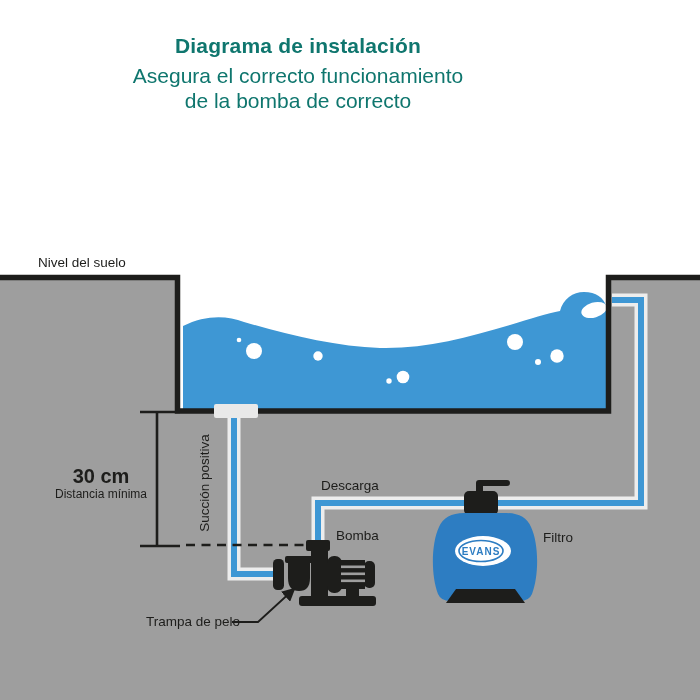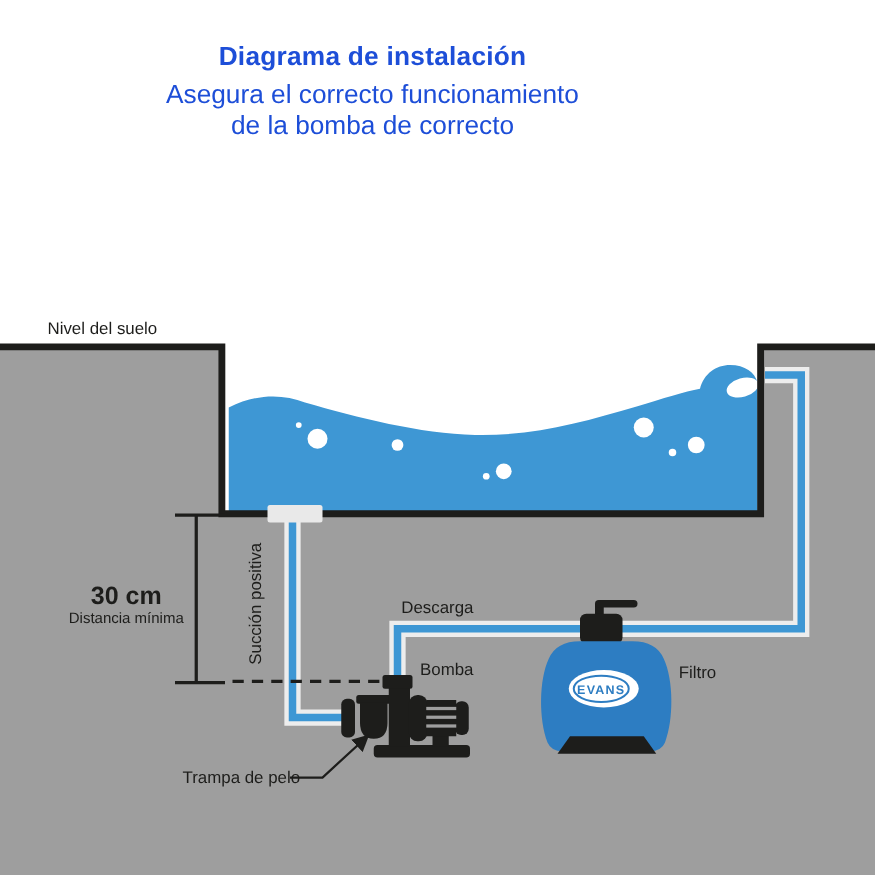--- a/index.html
+++ b/index.html
@@ -1,20 +1,20 @@
 <!DOCTYPE html>
 <html><head>
 <meta charset="utf-8">
 <style>
   html,body{margin:0;padding:0;background:#ffffff;}
   #stage{
     position:relative;width:700px;height:700px;overflow:hidden;
     background:#ffffff;font-family:"Liberation Sans",sans-serif;
   }
-  .header{position:absolute;top:34px;left:0;width:596px;text-align:center;color:#1d4ed8;}
+  .header{position:absolute;top:34px;left:0;width:596px;text-align:center;color:#0f766e;}
   .title{font-size:21px;font-weight:bold;letter-spacing:.2px;margin:0 0 5px 0;}
   .subtitle{font-size:21px;font-weight:400;line-height:25px;margin:0;}
   svg{position:absolute;top:0;left:0;}
   .lbl{font-family:"Liberation Sans",sans-serif;font-size:13.5px;fill:#1d1d1b;}
   .lbl-bold{font-family:"Liberation Sans",sans-serif;font-size:20px;font-weight:bold;fill:#1d1d1b;}
   .lbl-small{font-family:"Liberation Sans",sans-serif;font-size:12px;fill:#1d1d1b;}
   .brand{font-family:"Liberation Sans",sans-serif;font-size:10px;font-weight:bold;letter-spacing:1px;}
 </style>
 </head>
 <body>

